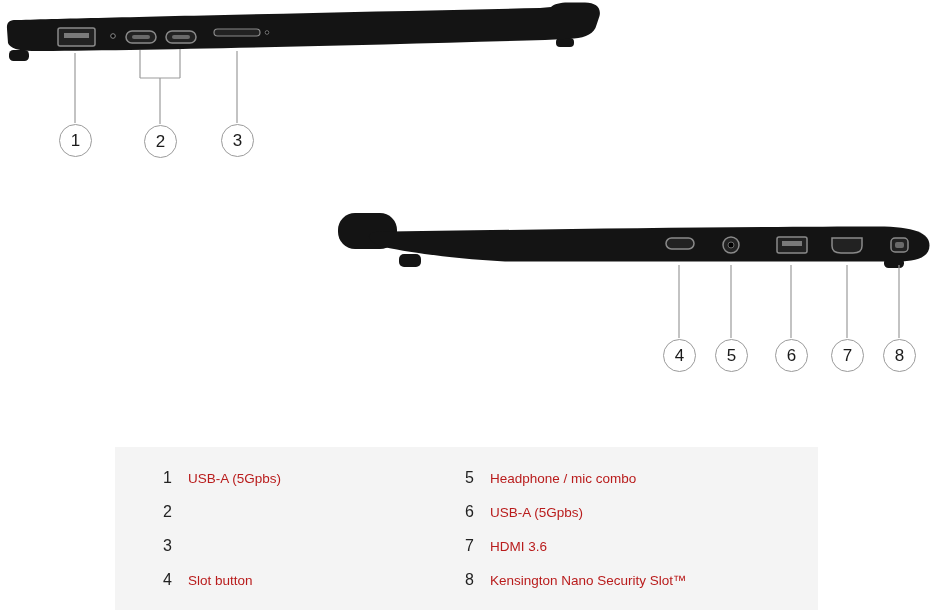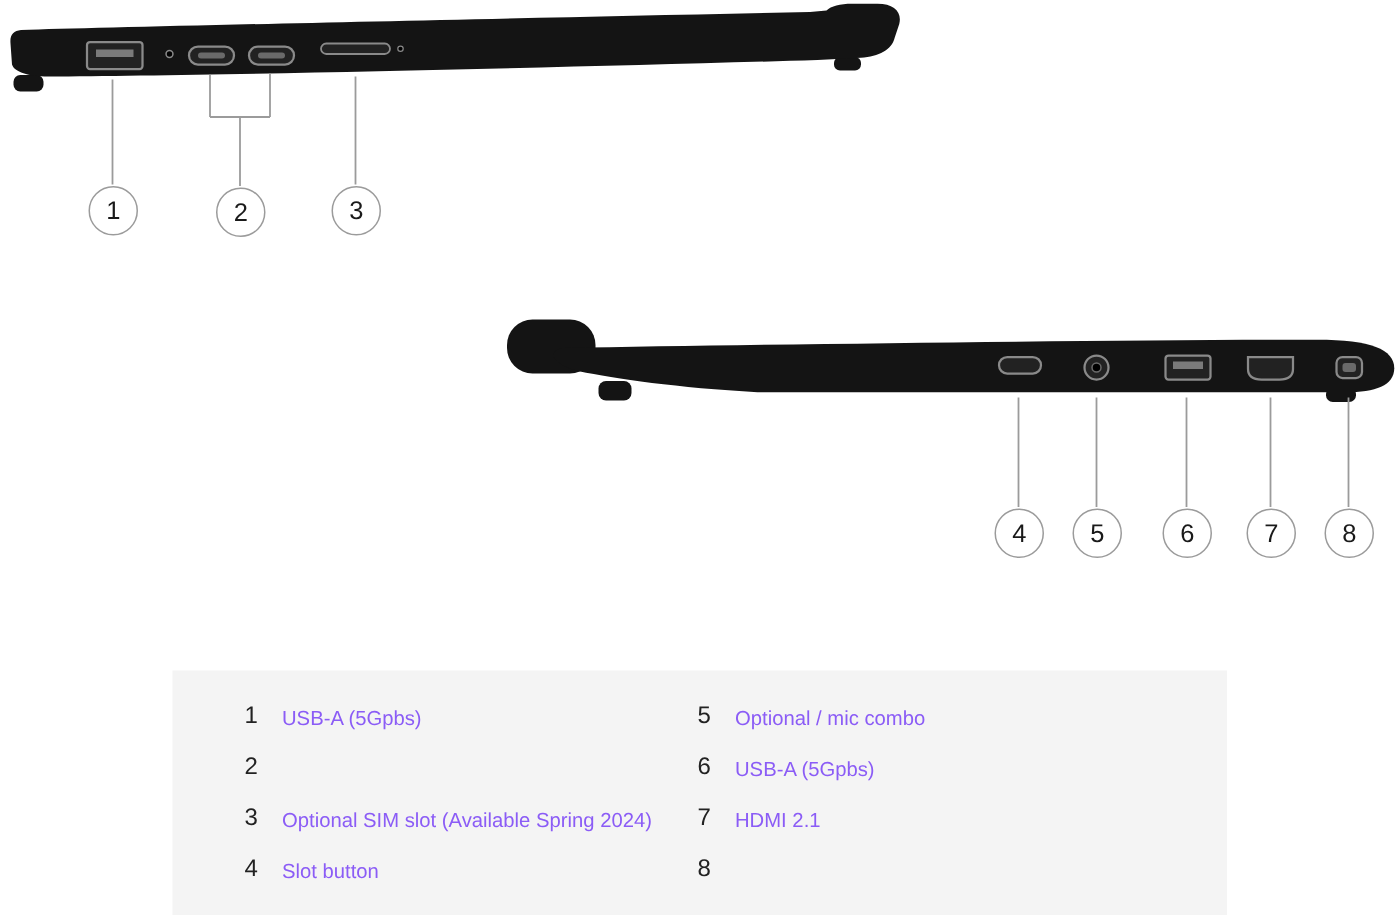--- a/index.html
+++ b/index.html
@@ -24,21 +24,21 @@
   .legend-panel{
     position:absolute;
     left:115px;top:447px;width:703px;height:163px;
     background:#f4f4f4;
   }
   .legend-col{position:absolute;top:14px;display:flex;flex-direction:column;}
   .legend-col.left{left:48px;}
   .legend-col.right{left:350px;}
   .legend-row{display:flex;align-items:center;height:34px;}
   .legend-num{width:16px;font-size:16px;color:#222222;flex:0 0 16px;}
-  .legend-label{margin-left:9px;font-size:13.5px;color:#8b5cf6;white-space:nowrap;}
+  .legend-label{margin-left:9px;font-size:13.5px;color:#b91c1c;white-space:nowrap;}
 </style>
 </head>
 <body>
 
 <div class="canvas">
 
   <svg class="art" width="930" height="612" viewBox="0 0 930 612">
 
     <g>
 
@@ -150,40 +150,40 @@
     <div class="legend-col left">
       <div class="legend-row">
         <span class="legend-num">1</span>
         <span class="legend-label">USB-A (5Gpbs)</span>
       </div>
       <div class="legend-row">
         <span class="legend-num">2</span>
       </div>
       <div class="legend-row">
         <span class="legend-num">3</span>
-        <span class="legend-label">Optional SIM slot (Available Spring 2024)</span>
       </div>
       <div class="legend-row">
         <span class="legend-num">4</span>
         <span class="legend-label">Slot button</span>
       </div>
     </div>
 
     <div class="legend-col right">
       <div class="legend-row">
         <span class="legend-num">5</span>
-        <span class="legend-label">Optional / mic combo</span>
+        <span class="legend-label">Headphone / mic combo</span>
       </div>
       <div class="legend-row">
         <span class="legend-num">6</span>
         <span class="legend-label">USB-A (5Gpbs)</span>
       </div>
       <div class="legend-row">
         <span class="legend-num">7</span>
-        <span class="legend-label">HDMI 2.1</span>
+        <span class="legend-label">HDMI 3.6</span>
       </div>
       <div class="legend-row">
         <span class="legend-num">8</span>
+        <span class="legend-label">Kensington Nano Security Slot™</span>
       </div>
     </div>
 
   </div>
 </div>
 
 </body></html>

